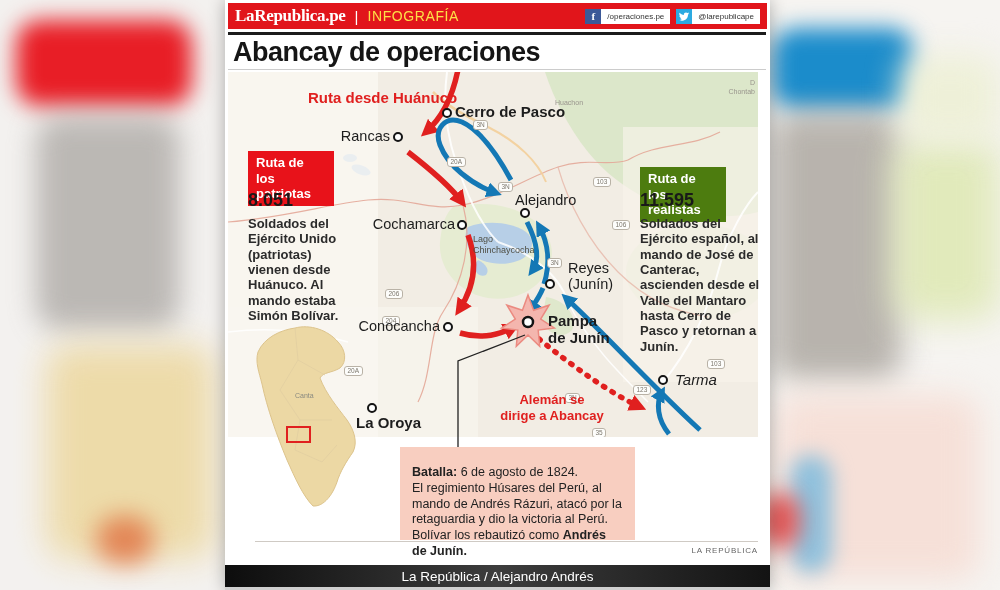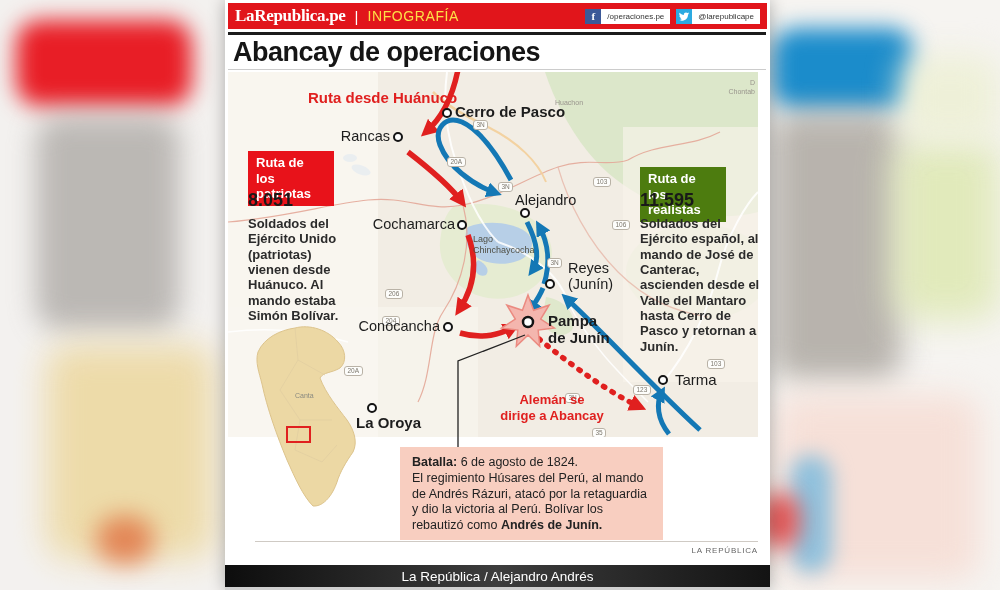--- a/index.html
+++ b/index.html
@@ -62,21 +62,21 @@
   .legend-p { position:absolute; font-size:13px; font-weight:bold; color:#2b2b2b; line-height:1.18; z-index:4; }
   .leg-l { left:23px; top:216px; width:104px; }
   .leg-r { left:415px; top:216px; width:120px; }
 
   
   .inset { position:absolute; left:15px; top:320px; width:135px; height:195px; z-index:2; }
   .canta { position:absolute; left:55px; top:72px; font-size:7px; color:#8a8a80; }
 
   
   .pointer-svg { position:absolute; left:3px; top:72px; z-index:2; pointer-events:none; }
-  .battle { position:absolute; left:175px; top:447px; width:263px; height:93px; background:#f8cec0; padding:8px 12px; font-size:12.5px; line-height:1.26; color:#222; z-index:3; }
+  .battle { position:absolute; left:175px; top:447px; width:235px; height:93px; background:#f8cec0; padding:18px 12px; font-size:12.5px; line-height:1.26; color:#222; z-index:3; }
 
   .credit-rule { position:absolute; left:30px; top:541px; width:503px; height:1px; background:#cfcac4; }
   .credit { position:absolute; right:12px; top:546px; font-size:8px; color:#666; letter-spacing:.8px; }
 
   .footer { position:absolute; left:0; top:565px; width:545px; height:25px; background:linear-gradient(90deg,#0d0d0d,#3d3d3d 50%,#131313); border-bottom:3px solid #cfcfcf; color:#fff; display:flex; align-items:center; justify-content:center; font-size:13.5px; }
 </style>
 </head>
 <body>
 
 <div class="stage">
@@ -195,21 +195,21 @@
       <div class="dot" style="left:430px; top:303px;"></div>
       <div class="dot" style="left:139px; top:331px;"></div>
 
       <div class="place-label b" style="left:227px; top:31px;">Cerro de Pasco</div>
       <div class="place-label" style="right:368px; top:56px;">Rancas</div>
       <div class="place-label" style="right:303px; top:144px;">Cochamarca</div>
       <div class="place-label" style="left:287px; top:120px;">Alejandro</div>
       <div class="place-label wrapw" style="left:340px; top:188px; width:62px;">Reyes (Junín)</div>
       <div class="place-label" style="right:318px; top:246px;">Conocancha</div>
       <div class="place-label b wrapw" style="left:320px; top:241px; width:66px;">Pampa de Junín</div>
-      <div class="place-label" style="left:447px; top:299px; font-size:15px;">Tarma</div>
+      <div class="place-label" style="left:447px; top:299px; font-size:15px;font-style:italic;">Tarma</div>
       <div class="place-label b" style="left:128px; top:342px;">La Oroya</div>
 
       <div class="rednote" style="left:80px; top:17px;">Ruta desde Huánuco</div>
       <div class="bolnote">
         <span>Alemán se</span><br>
         <span>dirige a Abancay</span>
       </div>
       <div class="lake-label">Lago Chinchaycocha</div>
       <div class="tiny" style="left:327px; top:27px;">Huachon</div>
       <div class="tiny" style="right:3px; top:7px; width:28px; text-align:right; line-height:1.25;">D Chontab</div>

